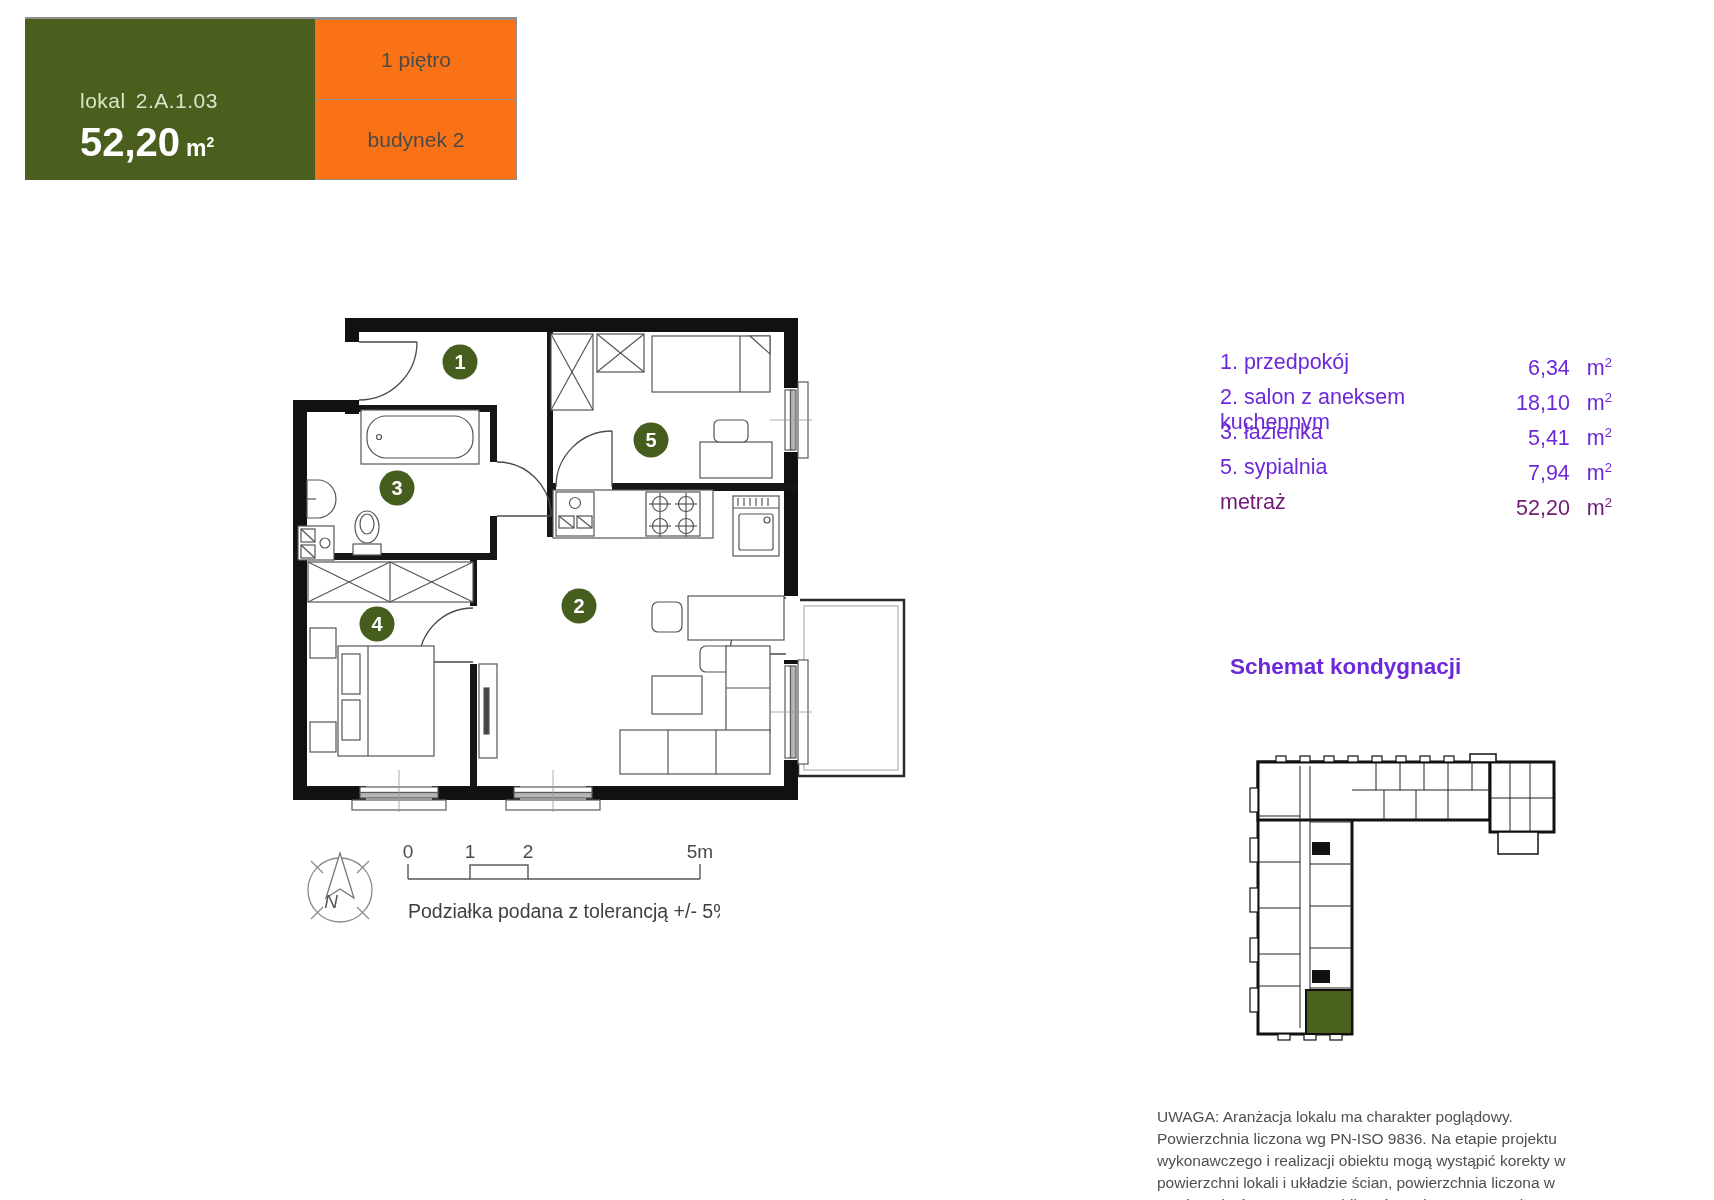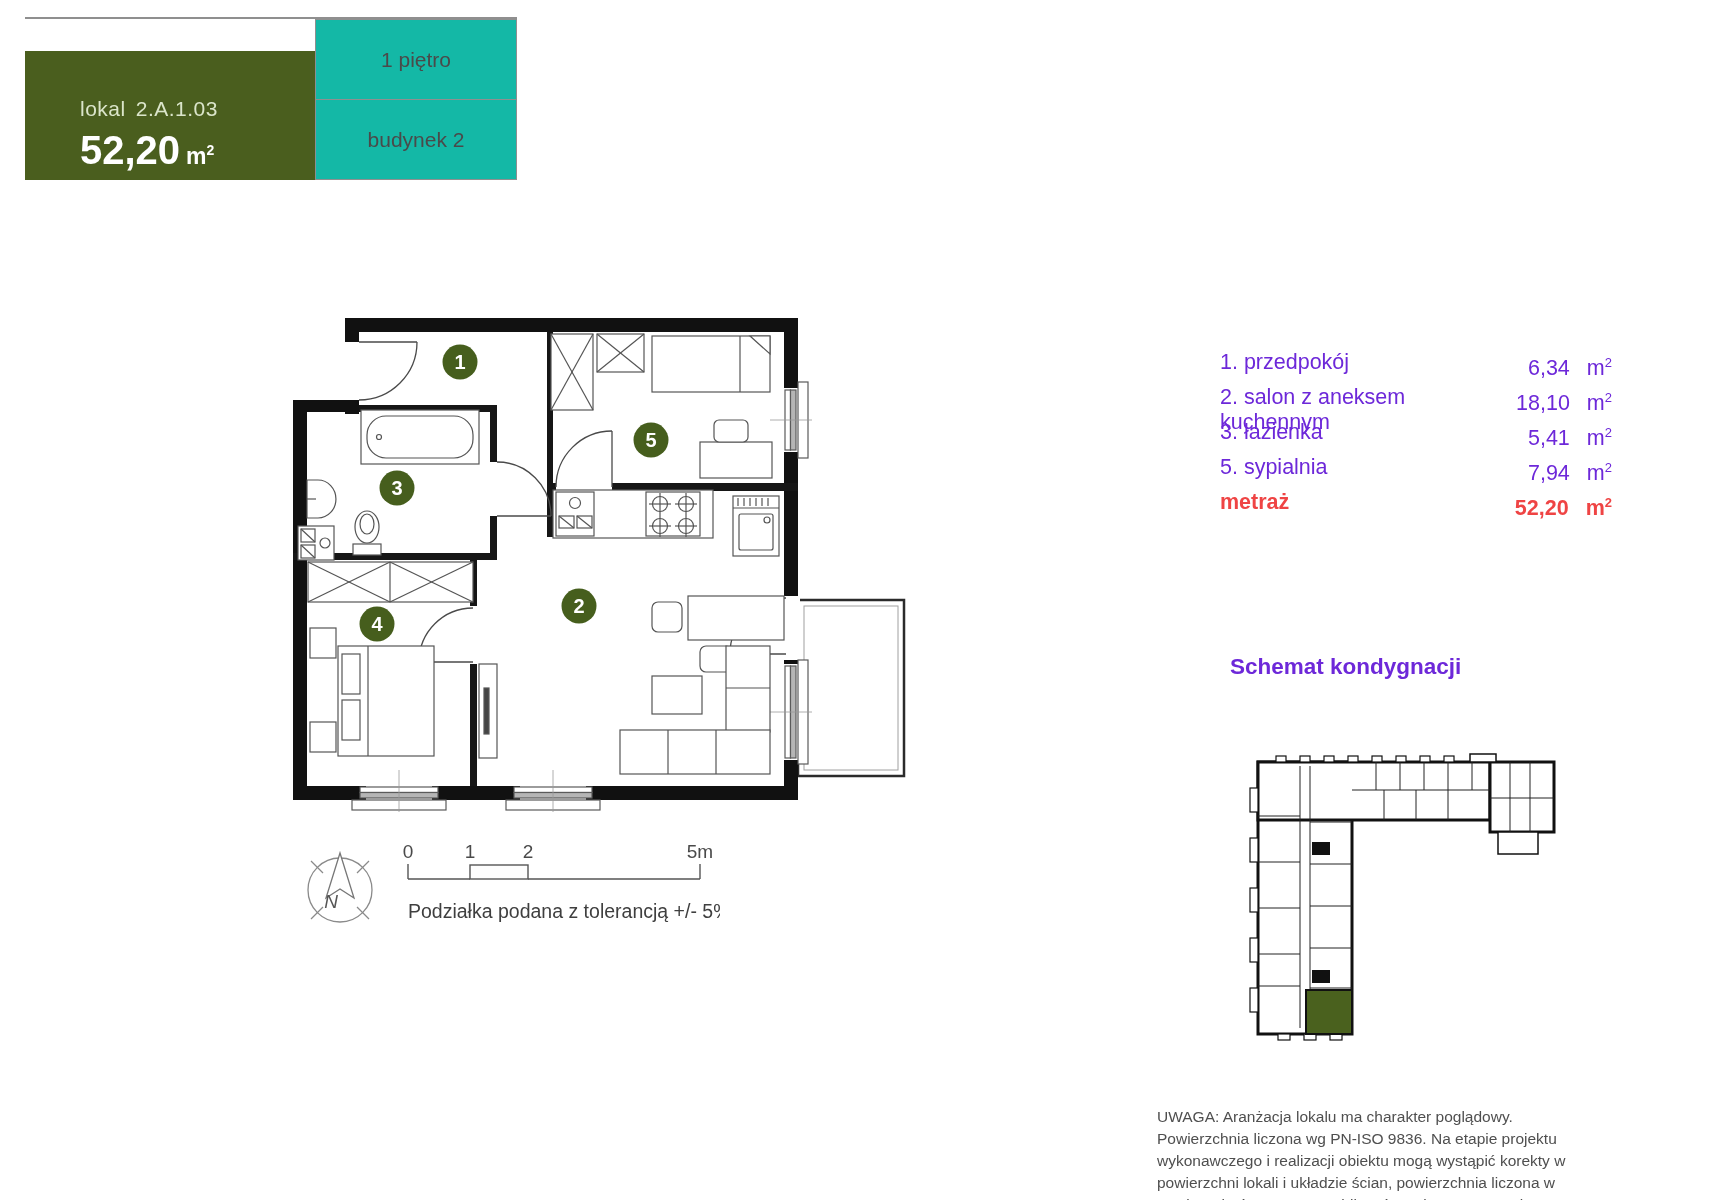--- a/index.html
+++ b/index.html
@@ -4,37 +4,37 @@
 <style>
   html,body{margin:0;padding:0;}
   body{
     width:1714px;height:1200px;position:relative;background:#ffffff;
     font-family:"Liberation Sans", sans-serif;overflow:hidden;color:#3d3d3d;
   }
   .abs{position:absolute;}
 
   
   .header{left:25px;top:17px;width:492px;height:163px;display:flex;border-top:2px solid #8f8f8f;box-sizing:border-box;}
-  .header-green{width:290px;background:#4a5e1e;color:#fff;box-sizing:border-box;padding:46px 0 0 55px;margin-top:32px;}
+  .header-green{width:290px;background:#4a5e1e;color:#fff;box-sizing:border-box;padding:70px 0 0 55px;}
   .unit-line{font-size:21px;color:#dbe5ca;letter-spacing:.5px;}
   .unit-line .uid{margin-left:10px;}
   .area-line{margin-top:9px;font-size:40px;font-weight:bold;color:#fff;line-height:1;}
   .area-line .unit{font-size:23px;margin-left:6px;}
   .area-line sup{font-size:14px;}
   .header-right{flex:1;display:flex;flex-direction:column;}
   .header-cell{flex:1;border:1px solid #8f8f8f;display:flex;align-items:center;justify-content:center;
-    font-size:21px;color:#4a4a4a;box-sizing:border-box;background:#14b8a6;}
+    font-size:21px;color:#4a4a4a;box-sizing:border-box;background:#f97316;}
   .header-cell.bottom{border-top:none;}
 
   
   .room-table{left:1220px;top:350px;width:392px;}
   .rt-row{display:flex;justify-content:space-between;height:35px;font-size:21.5px;color:#6d28d9;align-items:flex-start;line-height:25px;}
   .rt-row sup{font-size:13px;}
   .rt-row .u{margin-left:17px;}
-  .rt-row.total{font-weight:bold;color:#ef4444;gap:14px;}
+  .rt-row.total{font-weight:normal;color:#701a75;gap:14px;}
 
   .schematic-title{left:1230px;top:654px;font-size:22.5px;font-weight:bold;color:#6d28d9;}
 
   .disclaimer{left:1157px;top:1106px;width:440px;font-size:15.5px;line-height:22px;color:#4f4f4f;}
 
   svg{display:block;}
   svg text{font-family:"Liberation Sans", sans-serif;}
 </style>
 </head>
 <body>

